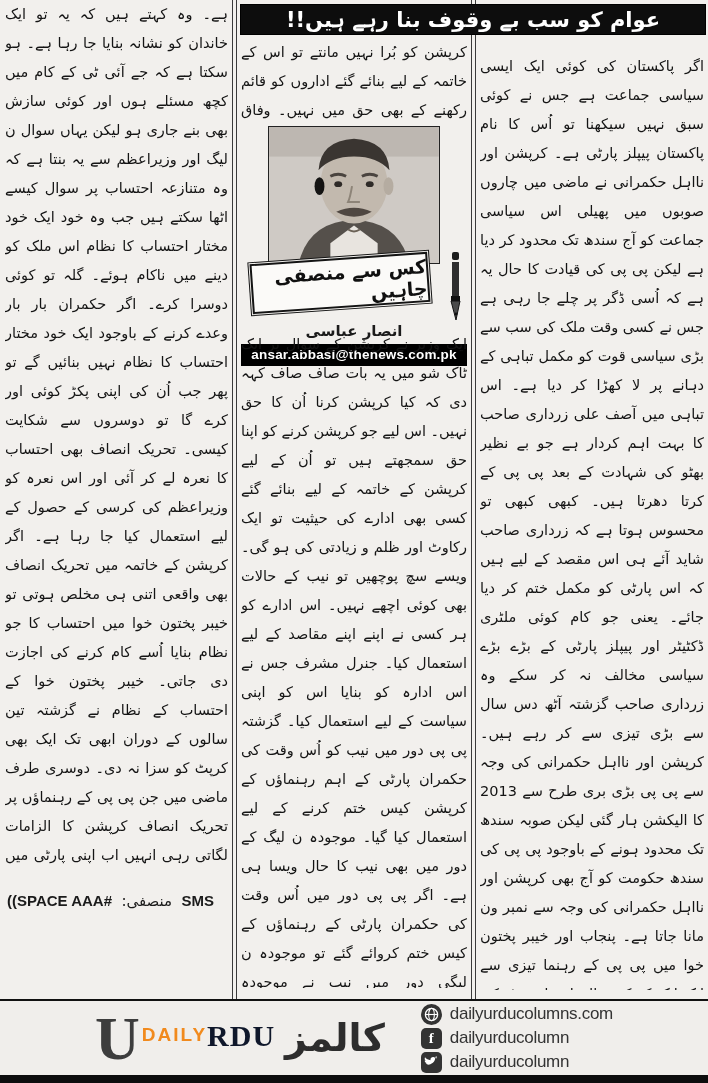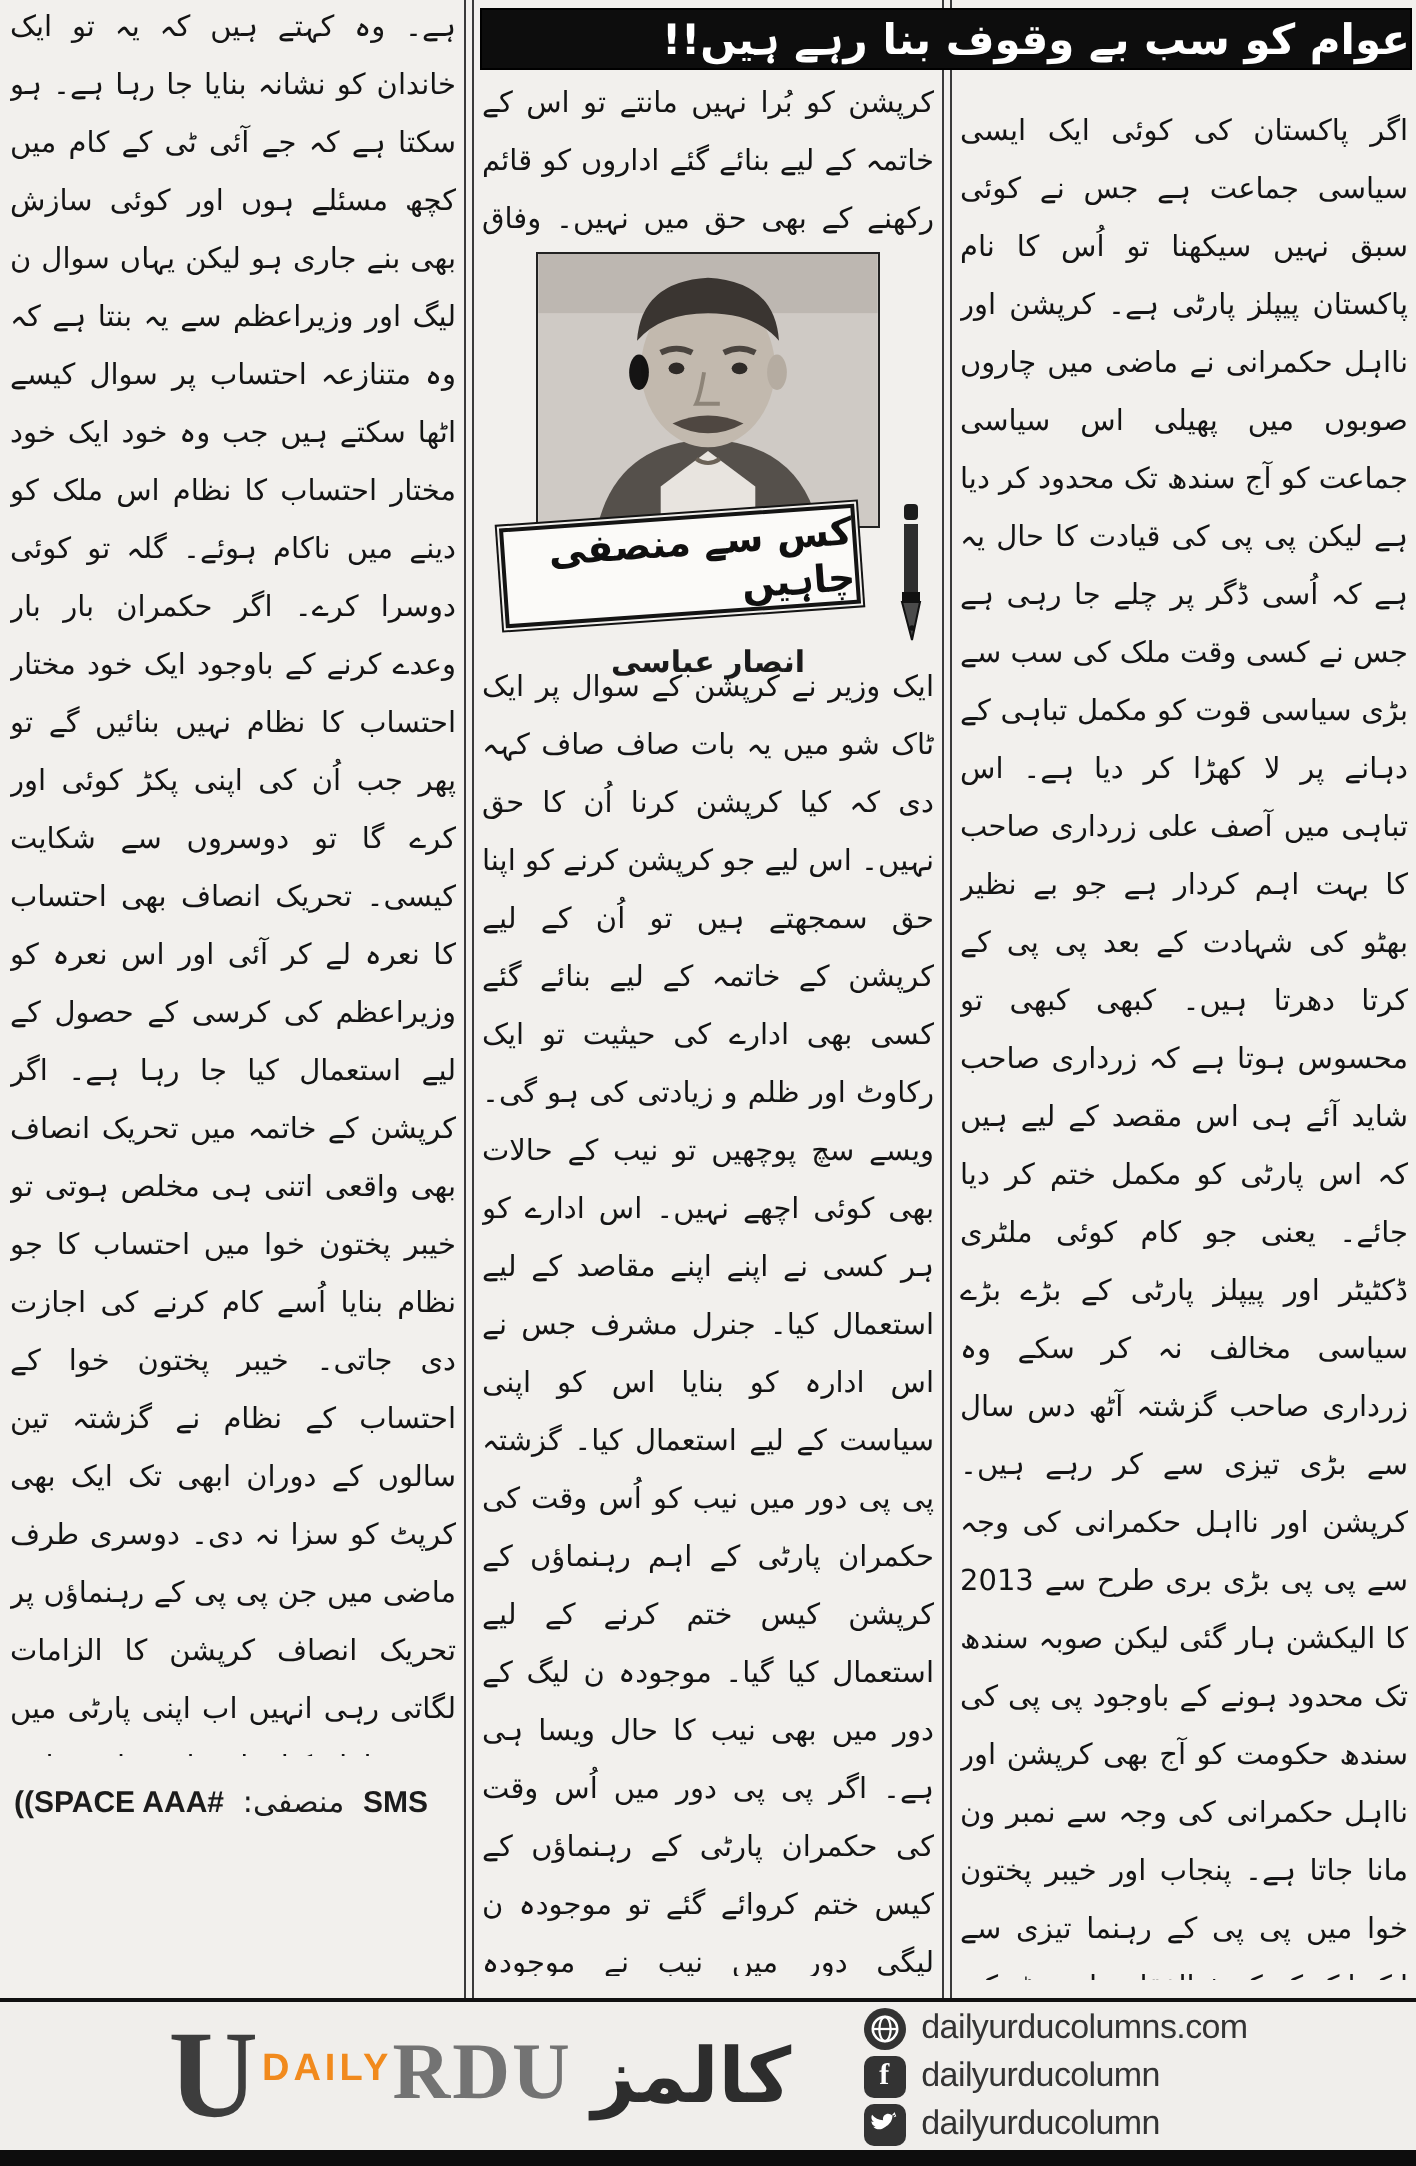--- a/index.html
+++ b/index.html
@@ -13,21 +13,21 @@
   .vrule {
     position:absolute; top:0; height:999px; width:5px;
     border-left:1px solid #3a3a3a; border-right:1px solid #3a3a3a;
   }
   .vrule.r1 { left:471px; }
   .vrule.r2 { left:232px; }
 
   
   .banner {
     position:absolute; left:240px; top:4px; width:466px; height:31px;
-    background:#0d0d0d; color:#fff; display:flex; align-items:center; 
+    background:#0d0d0d; color:#fff; display:flex; align-items:center; justify-content:center;
     direction:rtl; font-size:21px; font-weight:bold; letter-spacing:.5px;
     border:1px solid #000;
   }
 
   .ucol {
     position:absolute; direction:rtl; text-align:justify; text-justify:inter-word;
     font-size:14.5px; line-height:29px; overflow:hidden; color:#141414;
   }
   .col-right  { left:480px; top:52px;  width:224px; height:938px; }
   .col-midtop { left:241px; top:38px;  width:226px; height:88px;  }
@@ -77,22 +77,22 @@
   .logo-u {
     font-family:"Liberation Serif", serif; font-weight:bold; font-size:62px;
     color:#3d3d3d; line-height:58px;
   }
   .logo-stack { display:flex; flex-direction:row; margin-left:2px; }
   .logo-daily {
     font-family:"Liberation Sans", sans-serif; font-weight:bold; font-size:19px;
     letter-spacing:2px; color:#f18a1d;
   }
   .logo-rdu {
-    font-family:"Liberation Serif", serif; font-weight:bold; font-size:40px;
-    letter-spacing:1px; color:#737373; margin-top:-4px; line-height:32px;
+    font-family:"Liberation Serif", serif; font-weight:bold; font-size:30px;
+    letter-spacing:1px; color:#0f172a; margin-top:-4px; line-height:32px;
   }
   .logo-urdu { direction:rtl; font-size:38px; font-weight:bold; color:#2d2d2d; margin-left:10px; }
 
   .social { display:flex; flex-direction:column; gap:3px; }
   .social-row { display:flex; align-items:center; gap:8px; }
   .sicon {
     width:21px; height:21px; background:#333; color:#fff; border-radius:5px;
     display:flex; align-items:center; justify-content:center; flex:0 0 auto;
     font-family:"Liberation Serif", serif; font-weight:bold; font-size:15px;
   }
@@ -141,20 +141,21 @@
       </div>
       <svg class="pen" width="16" height="72" viewBox="0 0 16 72" xmlns="http://www.w3.org/2000/svg">
         <rect x="5" y="2" width="7" height="8" rx="2" fill="#1c1c1c"></rect>
         <rect x="5" y="12" width="7" height="34" fill="#2e2e2e"></rect>
         <rect x="4" y="46" width="9" height="5" fill="#111"></rect>
         <path d="M4 51 L13 51 L9 70 Z" fill="#4a4a4a" stroke="#111" stroke-width="1"></path>
         <circle cx="9" cy="64" r="1.4" fill="#111"></circle>
       </svg>
     </div>
     <div class="author-name">انصار عباسی</div>
+    <div class="email-bar">ansar.abbasi@thenews.com.pk</div>
   </div>
 
   <div class="ucol col-midbot">ایک وزیر نے کرپشن کے سوال پر ایک ٹاک شو میں یہ بات صاف صاف کہہ دی کہ کیا کرپشن کرنا اُن کا حق نہیں۔ اس لیے جو کرپشن کرنے کو اپنا حق سمجھتے ہیں تو اُن کے لیے کرپشن کے خاتمہ کے لیے بنائے گئے کسی بھی ادارے کی حیثیت تو ایک رکاوٹ اور ظلم و زیادتی کی ہو گی۔ ویسے سچ پوچھیں تو نیب کے حالات بھی کوئی اچھے نہیں۔ اس ادارے کو ہر کسی نے اپنے اپنے مقاصد کے لیے استعمال کیا۔ جنرل مشرف جس نے اس ادارہ کو بنایا اس کو اپنی سیاست کے لیے استعمال کیا۔ گزشتہ پی پی دور میں نیب کو اُس وقت کی حکمران پارٹی کے اہم رہنماؤں کے کرپشن کیس ختم کرنے کے لیے استعمال کیا گیا۔ موجودہ ن لیگ کے دور میں بھی نیب کا حال ویسا ہی ہے۔ اگر پی پی دور میں اُس وقت کی حکمران پارٹی کے رہنماؤں کے کیس ختم کروائے گئے تو موجودہ ن لیگی دور میں نیب نے موجودہ حکمرانوں کے کیس ختم کروائے۔ پاناما اسکینڈل نے دنیا کو ہلا کر رکھ دیا لیکن نیب نے اس اسکینڈل کی طرف دیکھنا گوارا نہ کیا کیوں کہ اس میں شریف فیملی کا نام آ گیا۔ نیب نے کارروائی نہ کی تو معاملہ سپریم کورٹ چلا گیا اور پھر جے آئی ٹی بن گئی جس کے بارے میں کہا جا رہا ہے کہ اُس کے پیچھے کوئی اور ہی طاقت کام کر رہی ہے۔ اس صورتحال میں ن لیگ اور شریف فیملی پریشان ہے اور وزیراعظم سمیت کئی لیگی رہنما یہ سوال پوچھ رہے ہیں کہ یہ کیسا احتساب</div>
   <div class="ucol col-left">ہے۔ وہ کہتے ہیں کہ یہ تو ایک خاندان کو نشانہ بنایا جا رہا ہے۔ ہو سکتا ہے کہ جے آئی ٹی کے کام میں کچھ مسئلے ہوں اور کوئی سازش بھی بنے جاری ہو لیکن یہاں سوال ن لیگ اور وزیراعظم سے یہ بنتا ہے کہ وہ متنازعہ احتساب پر سوال کیسے اٹھا سکتے ہیں جب وہ خود ایک خود مختار احتساب کا نظام اس ملک کو دینے میں ناکام ہوئے۔ گلہ تو کوئی دوسرا کرے۔ اگر حکمران بار بار وعدے کرنے کے باوجود ایک خود مختار احتساب کا نظام نہیں بنائیں گے تو پھر جب اُن کی اپنی پکڑ کوئی اور کرے گا تو دوسروں سے شکایت کیسی۔ تحریک انصاف بھی احتساب کا نعرہ لے کر آئی اور اس نعرہ کو وزیراعظم کی کرسی کے حصول کے لیے استعمال کیا جا رہا ہے۔ اگر کرپشن کے خاتمہ میں تحریک انصاف بھی واقعی اتنی ہی مخلص ہوتی تو خیبر پختون خوا میں احتساب کا جو نظام بنایا اُسے کام کرنے کی اجازت دی جاتی۔ خیبر پختون خوا کے احتساب کے نظام نے گزشتہ تین سالوں کے دوران ابھی تک ایک بھی کرپٹ کو سزا نہ دی۔ دوسری طرف ماضی میں جن پی پی کے رہنماؤں پر تحریک انصاف کرپشن کا الزامات لگاتی رہی انہیں اب اپنی پارٹی میں بھی شامل کیا جا رہا ہے اس طرح تحریک انصاف نے اپنے آپ کو ایک ایسے ڈرائی کلینز کا درجہ دے دیا ہے جس میں شامل ہو کر سب صاف ستھرے ہو جاتے ہیں۔ گویا اگر پی پی احتساب کا کوئی ادارہ ہی برداشت نہیں کرنا چاہتی تو ن لیگ اور تحریک انصاف بھی کرپشن کے خاتمہ کے لیے کوئی ایسا نظام نہیں لانا چاہتے جو سیاست دانوں، ججوں، جرنیلوں، افسر شاہی سب پر برابری کی بنیاد پر لاگو ہو۔ عدلیہ اور اسٹیبلشمنٹ سیاستدانوں کے احتساب تو چاہتے ہیں لیکن اپنے معاملہ میں وہ کسی دوسرے کے عمل دخل کو برداشت نہیں کرتے۔ یعنی سب اپنی اپنی پسند کا احتساب کا نظام چاہتے ہیں جس میں خود کو بچانا اور دوسرے کو پھنسانا مقصود ہوتا ہے۔ جہاں تک عوام کا تعلق ہے انہیں سب بے وقوف بنا رہے ہیں۔</div>
 
   <div class="sms">
     <div class="sms-line1">
       <span class="latin">((SPACE AAA#</span>
       <span dir="rtl">منصفی:</span>
       <span class="latin">SMS</span>

